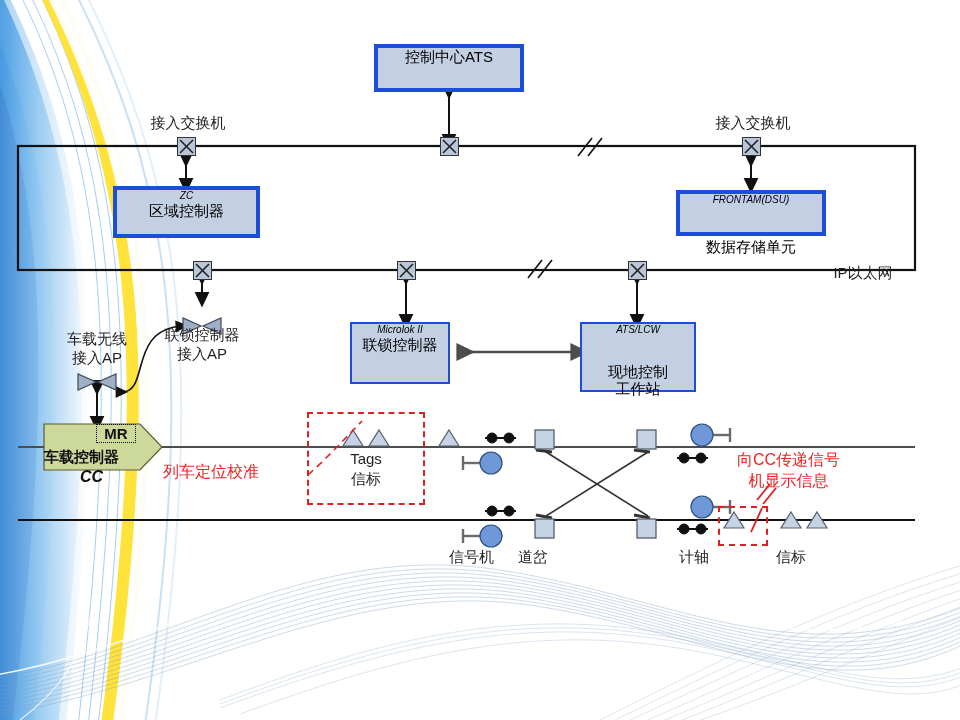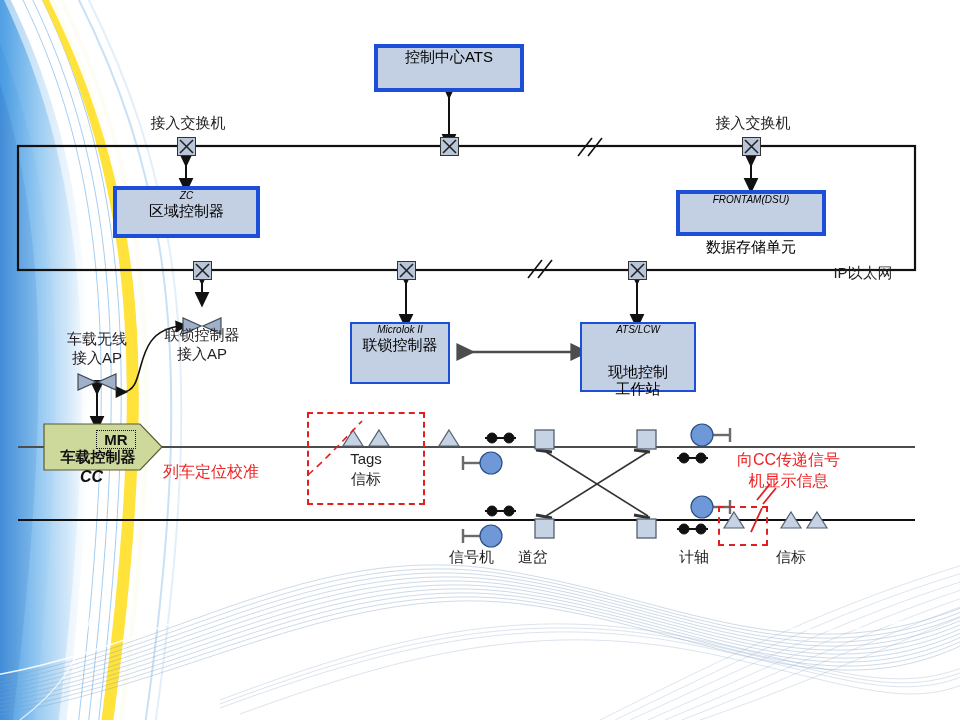--- a/index.html
+++ b/index.html
@@ -27,26 +27,26 @@
        background:#b9c6da;border:1px solid #333;}
   .swx svg{display:block;}
 
   
   .lbl{position:absolute;font-size:15px;color:#231f20;text-align:center;line-height:1.25;white-space:nowrap;}
   .lbl.redtxt{color:#ee2222;font-size:16px;line-height:1.3;}
 
   
   .train{position:absolute;}
   .train .mr{
-    position:absolute;left:52px;top:6px;width:40px;height:19px;
+    position:absolute;left:52px;top:0;width:40px;height:19px;
     border:1.5px dotted #111;box-sizing:border-box;
     font-size:15px;font-weight:bold;text-align:center;line-height:17px;color:#111;
   }
   .train .cntxt{
-    position:absolute;left:0;top:24px;width:108px;text-align:center;
+    position:absolute;left:0;top:24px;width:108px;text-align:left;
     font-size:15px;font-weight:bold;color:#111;
   }
   .cc{position:absolute;font-size:16px;font-weight:bold;color:#111;}
 
   .dashbox{position:absolute;border:2px dashed #e02020;box-sizing:border-box;}
   .legend{position:absolute;font-size:15px;color:#231f20;white-space:nowrap;}
 </style>
 </head>
 <body>
 

